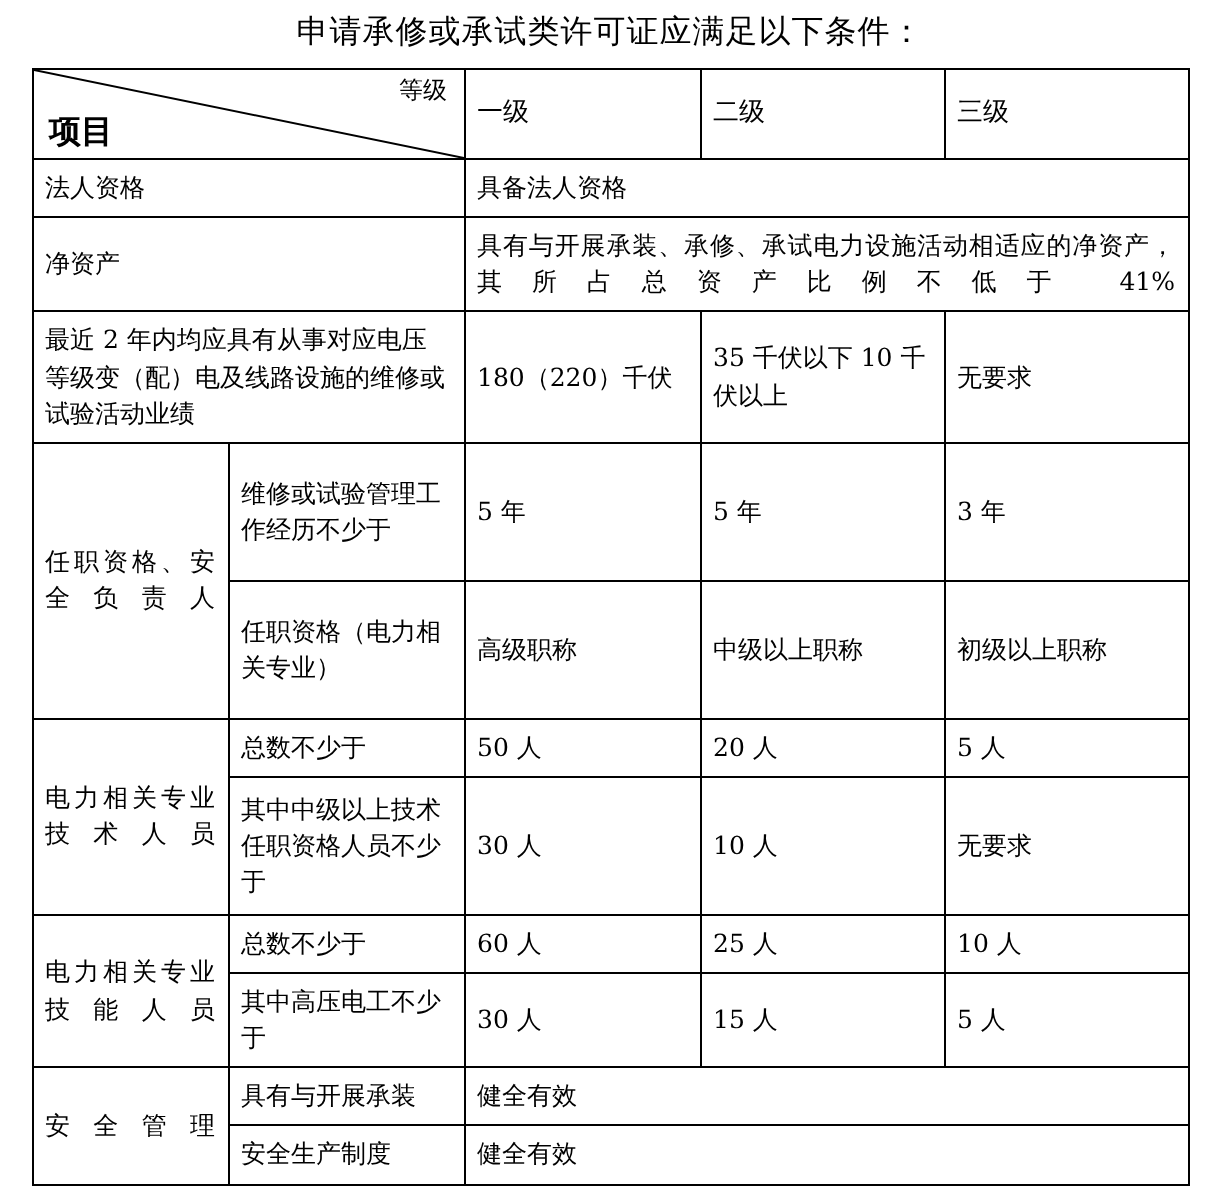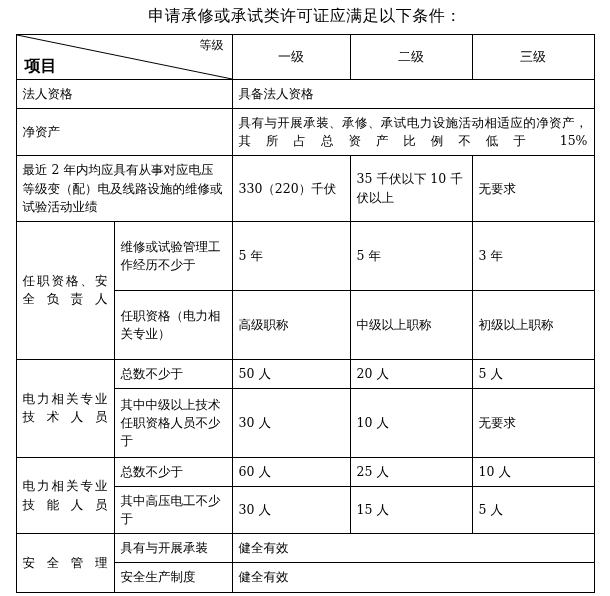--- a/index.html
+++ b/index.html
@@ -67,21 +67,21 @@
     right: 8px;
     font-size: 12px;
   }
   .diag .lbl-bot {
     position: absolute;
     bottom: 2px;
     left: 8px;
     font-size: 16px;
     font-weight: bold;
   }
-  .lvl { text-align: center; font-size: 13px; }
+  .lvl { text-align: left; font-size: 13px; }
 
   
   .spread {
     text-align: justify;
     text-align-last: justify;
     text-justify: inter-character;
   }
   .label-cell {
     text-align: justify;
     text-align-last: justify;
@@ -121,26 +121,26 @@
         <td class="lvl">三级</td>
       </tr>
 
       <tr>
         <td colspan="2">法人资格</td>
         <td colspan="3">具备法人资格</td>
       </tr>
 
       <tr>
         <td colspan="2">净资产</td>
-        <td colspan="3" class="spread">具有与开展承装、承修、承试电力设施活动相适应的净资产，其所占总资产比例不低于 15%</td>
+        <td colspan="3" class="spread">具有与开展承装、承修、承试电力设施活动相适应的净资产，其所占总资产比例不低于 41%</td>
       </tr>
 
       <tr>
         <td colspan="2">最近 2 年内均应具有从事对应电压等级变（配）电及线路设施的维修或试验活动业绩</td>
-        <td>330（220）千伏</td>
+        <td>180（220）千伏</td>
         <td>35 千伏以下 10 千伏以上</td>
         <td>无要求</td>
       </tr>
 
       <tr>
         <td rowspan="2" class="label-cell">任职资格、安全负责人</td>
         <td class="tall">维修或试验管理工作经历不少于</td>
         <td>5 年</td>
         <td>5 年</td>
         <td>3 年</td>

